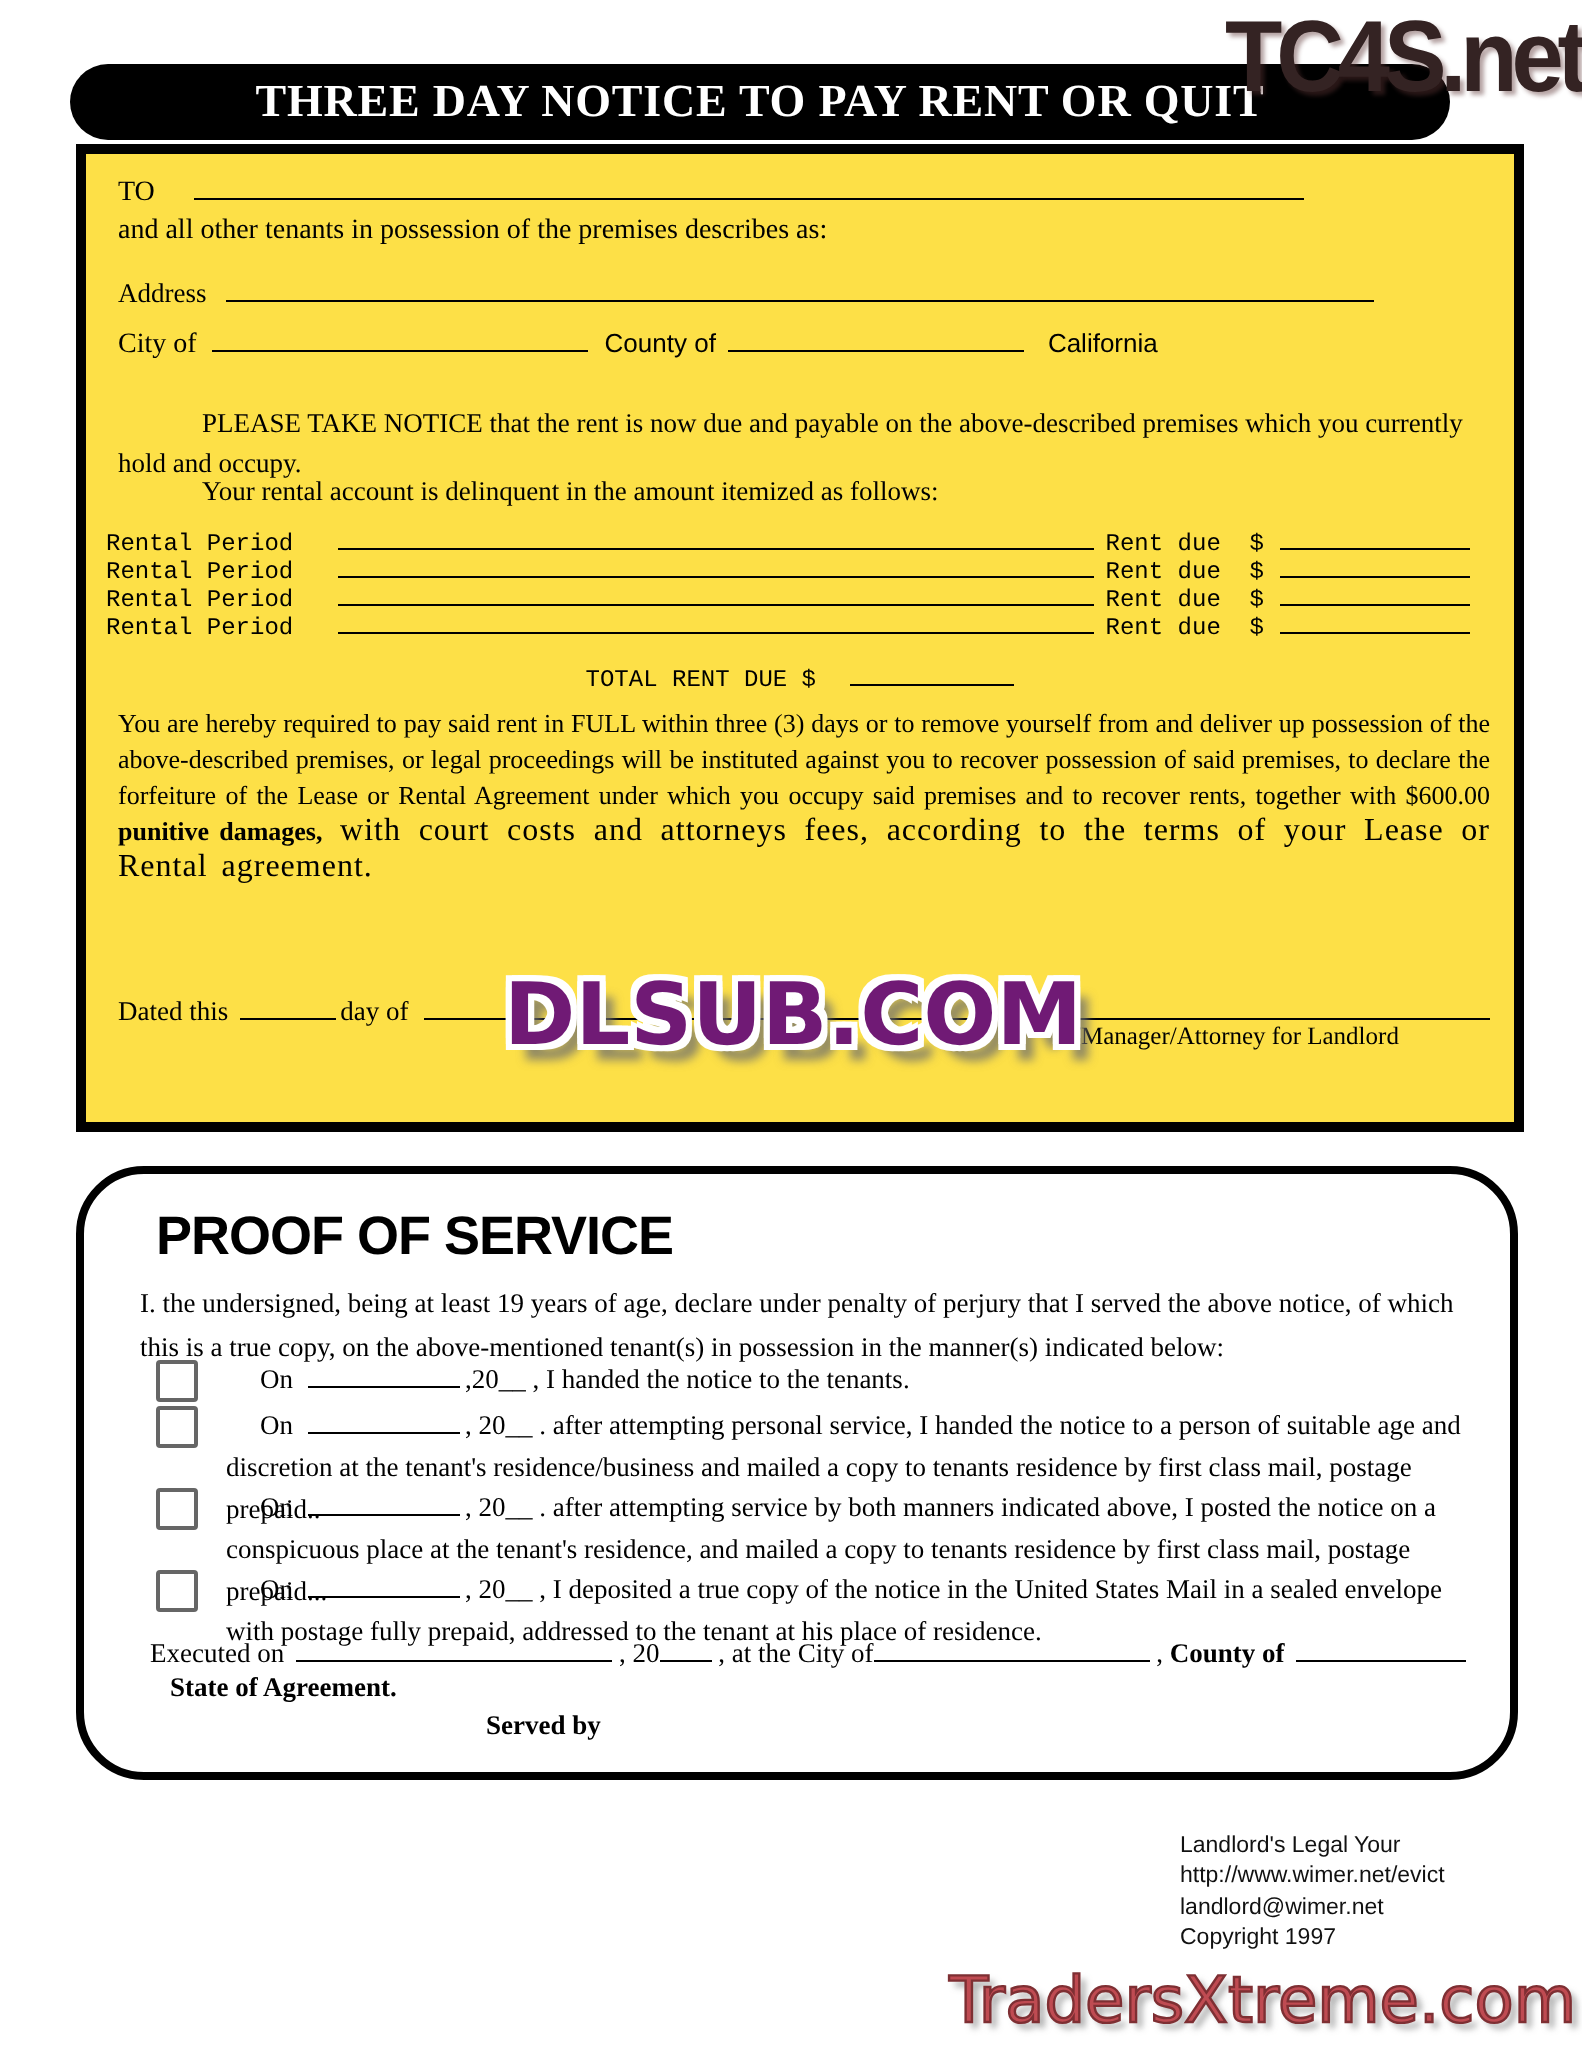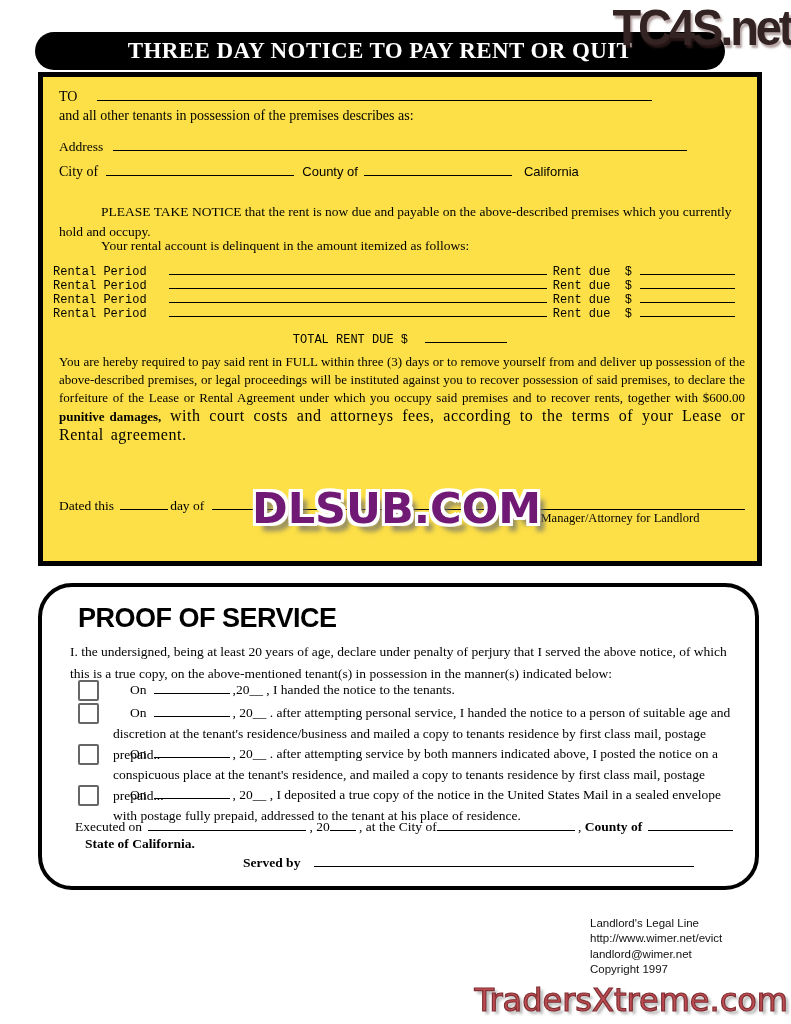--- a/index.html
+++ b/index.html
@@ -101,21 +101,21 @@
   .item .itext { margin-left:14px; flex:1; line-height:21px; text-indent:17px; }
   .item .bl-on { width:76px; margin:0 3px 0 7px; }
   .it1 { top:92px; }  .it2 { top:115px; } .it3 { top:156px; } .it4 { top:197px; }
   .executed { top:232px; left:33px; right:16px; }
   .pre-ws { white-space:pre; }
   .executed .bl1 { width:158px; margin-left:6px; }
   .executed .bl2 { width:26px; }
   .executed .bl3 { width:138px; }
   .executed .bl4 { flex:1; margin:0 6px; }
   .state-line { top:249px; left:43px; font-weight:bold; }
-  .served-row { top:268px; left:201px; right:48px; }
+  .served-row { top:268px; left:201px; right:48px;flex-direction:column; }
   .served-row .lbl { font-weight:bold; margin-right:14px; }
   .served-row .bl { flex:1; max-width:380px; height:10px; }
 
   
   .footer { position:absolute; left:590px; top:916px;
     font-family:"Liberation Sans", sans-serif; font-size:11.5px;
     line-height:1.34; color:#111; }
 </style>
 </head>
 <body>
@@ -192,21 +192,21 @@
     <span class="lbl">day of</span>
     <span class="bl bl-sig"></span>
   </div>
   <div class="abs sig-label">/Manager/Attorney for Landlord</div>
 </div>
 
 <div class="wm-mid">DLSUB.COM</div>
 
 <div class="box2">
   <div class="abs pos-title">PROOF OF SERVICE</div>
-  <div class="abs pos-intro">I. the undersigned, being at least 20 years of age, declare under penalty of perjury that I served the above notice, of which this is a true copy, on the above-mentioned tenant(s) in possession in the manner(s) indicated below:</div>
+  <div class="abs pos-intro">I. the undersigned, being at least 19 years of age, declare under penalty of perjury that I served the above notice, of which this is a true copy, on the above-mentioned tenant(s) in possession in the manner(s) indicated below:</div>
 
   <div class="abs item it1">
     <span class="cb"></span>
     <span class="itext"><span>On</span><span class="bl bl-on"></span><span>,20__ , I handed the notice to the tenants.</span></span>
   </div>
 
   <div class="abs item it2">
     <span class="cb"></span>
     <span class="itext"><span>On</span><span class="bl bl-on"></span><span>, 20__ . after attempting personal service, I handed the notice to a person of suitable age and discretion at the tenant's residence/business and mailed a copy to tenants residence by first class mail, postage prepaid..</span></span>
   </div>
@@ -225,28 +225,28 @@
     <span>Executed on</span>
     <span class="bl bl1"></span>
     <span class="pre-ws"> , 20</span>
     <span class="bl bl2"></span>
     <span class="pre-ws"> , at the City of</span>
     <span class="bl bl3"></span>
     <span class="pre-ws"> , </span>
     <b>County of</b>
     <span class="bl bl4"></span>
   </div>
-  <div class="abs state-line">State of California.</div>
+  <div class="abs state-line">State of Agreement.</div>
 
   <div class="abs row served-row">
     <span class="lbl">Served by</span>
     <span class="bl"></span>
   </div>
 </div>
 
 <div class="footer">
-  <div>Landlord's Legal Line</div>
+  <div>Landlord's Legal Your</div>
   <div>http://www.wimer.net/evict</div>
   <div>landlord@wimer.net</div>
   <div>Copyright 1997</div>
 </div>
 
 <div class="wm-bottom">TradersXtreme.com</div>
 
 </body></html>

